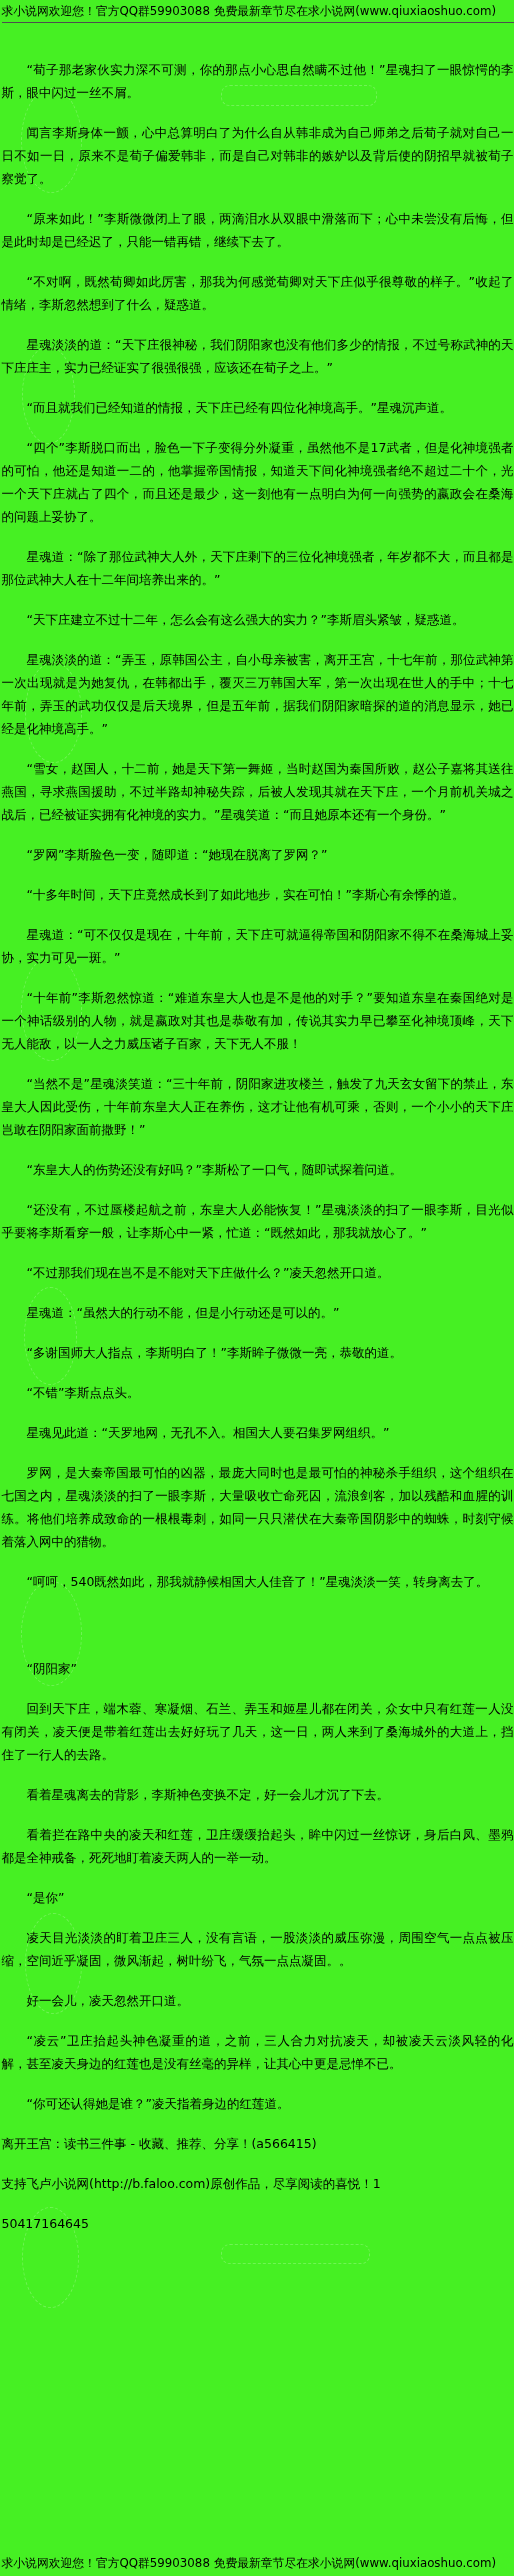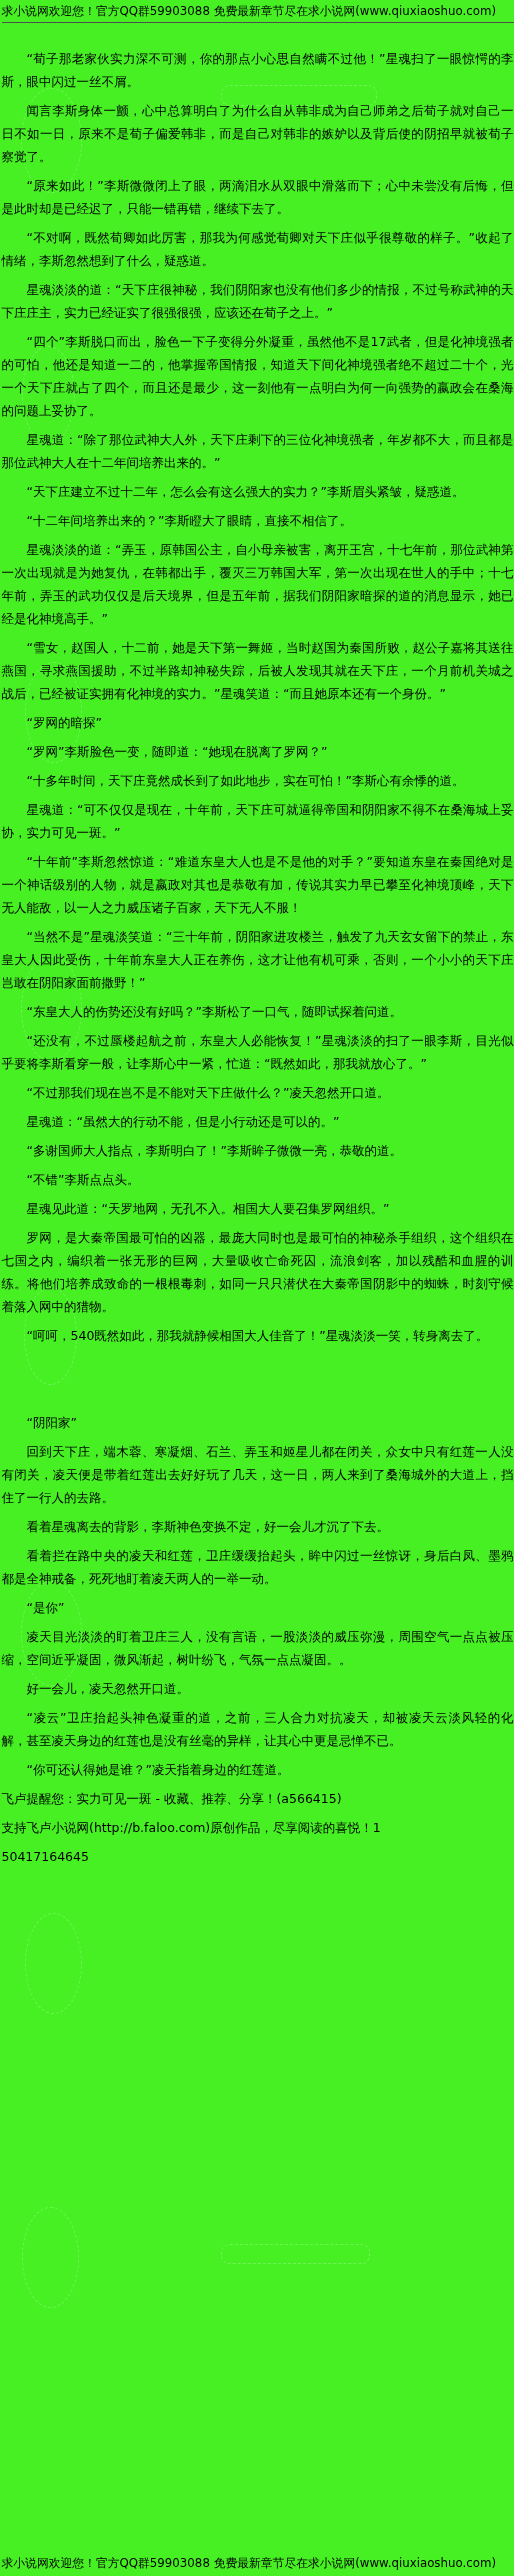--- a/index.html
+++ b/index.html
@@ -26,21 +26,21 @@
     letter-spacing: 0;
   }
   .header-divider {
     border: none;
     border-top: 0.7px solid #4e4e4e;
     margin: 1.5px 0 0 0;
     width: 100%;
   }
   .content { padding-top: 17.7px; }
   .para {
-    margin: 6px 0;
+    margin: 17px 0;
     line-height: 23px;
     text-indent: 2em;
     text-align: justify;
     word-break: break-all;
     background-image: repeating-linear-gradient(
       to bottom,
       transparent 0px, transparent 20.6px,
       rgba(25, 40, 18, 0.78) 20.6px, rgba(25, 40, 18, 0.78) 21.3px,
       transparent 21.3px, transparent 23px
     );
@@ -88,52 +88,51 @@
 
     <hr class="header-divider">
 
     <div class="content">
 
     <p class="para">“荀子那老家伙实力深不可测，你的那点小心思自然瞒不过他！”星魂扫了一眼惊愕的李斯，眼中闪过一丝不屑。</p>
         <p class="para">闻言李斯身体一颤，心中总算明白了为什么自从韩非成为自己师弟之后荀子就对自己一日不如一日，原来不是荀子偏爱韩非，而是自己对韩非的嫉妒以及背后使的阴招早就被荀子察觉了。</p>
         <p class="para">“原来如此！”李斯微微闭上了眼，两滴泪水从双眼中滑落而下；心中未尝没有后悔，但是此时却是已经迟了，只能一错再错，继续下去了。</p>
         <p class="para">“不对啊，既然荀卿如此厉害，那我为何感觉荀卿对天下庄似乎很尊敬的样子。”收起了情绪，李斯忽然想到了什么，疑惑道。</p>
         <p class="para">星魂淡淡的道：“天下庄很神秘，我们阴阳家也没有他们多少的情报，不过号称武神的天下庄庄主，实力已经证实了很强很强，应该还在荀子之上。”</p>
+        <p class="para">“而且就我们已经知道的情报，天下庄已经有四位化神境高手。”星魂沉声道。</p>
         <p class="para">“四个”李斯脱口而出，脸色一下子变得分外凝重，虽然他不是17武者，但是化神境强者的可怕，他还是知道一二的，他掌握帝国情报，知道天下间化神境强者绝不超过二十个，光一个天下庄就占了四个，而且还是最少，这一刻他有一点明白为何一向强势的嬴政会在桑海的问题上妥协了。</p>
         <p class="para">星魂道：“除了那位武神大人外，天下庄剩下的三位化神境强者，年岁都不大，而且都是那位武神大人在十二年间培养出来的。”</p>
         <p class="para">“天下庄建立不过十二年，怎么会有这么强大的实力？”李斯眉头紧皱，疑惑道。</p>
-        <p class="para">“十二年间培养出来的？”李斯瞪大了眼睛，直接不相信了。</p>
         <p class="para">星魂淡淡的道：“弄玉，原韩国公主，自小母亲被害，离开王宫，十七年前，那位武神第一次出现就是为她复仇，在韩都出手，覆灭三万韩国大军，第一次出现在世人的手中；十七年前，弄玉的武功仅仅是后天境界，但是五年前，据我们阴阳家暗探的道的消息显示，她已经是化神境高手。”</p>
         <p class="para">“雪女，赵国人，十二前，她是天下第一舞姬，当时赵国为秦国所败，赵公子嘉将其送往燕国，寻求燕国援助，不过半路却神秘失踪，后被人发现其就在天下庄，一个月前机关城之战后，已经被证实拥有化神境的实力。”星魂笑道：“而且她原本还有一个身份。”</p>
-        <p class="para">“罗网的暗探”</p>
         <p class="para">“罗网”李斯脸色一变，随即道：“她现在脱离了罗网？”</p>
         <p class="para">“十多年时间，天下庄竟然成长到了如此地步，实在可怕！”李斯心有余悸的道。</p>
         <p class="para">星魂道：“可不仅仅是现在，十年前，天下庄可就逼得帝国和阴阳家不得不在桑海城上妥协，实力可见一斑。”</p>
         <p class="para">“十年前”李斯忽然惊道：“难道东皇大人也是不是他的对手？”要知道东皇在秦国绝对是一个神话级别的人物，就是嬴政对其也是恭敬有加，传说其实力早已攀至化神境顶峰，天下无人能敌，以一人之力威压诸子百家，天下无人不服！</p>
         <p class="para">“当然不是”星魂淡笑道：“三十年前，阴阳家进攻楼兰，触发了九天玄女留下的禁止，东皇大人因此受伤，十年前东皇大人正在养伤，这才让他有机可乘，否则，一个小小的天下庄岂敢在阴阳家面前撒野！”</p>
         <p class="para">“东皇大人的伤势还没有好吗？”李斯松了一口气，随即试探着问道。</p>
         <p class="para">“还没有，不过蜃楼起航之前，东皇大人必能恢复！”星魂淡淡的扫了一眼李斯，目光似乎要将李斯看穿一般，让李斯心中一紧，忙道：“既然如此，那我就放心了。”</p>
         <p class="para">“不过那我们现在岂不是不能对天下庄做什么？”凌天忽然开口道。</p>
         <p class="para">星魂道：“虽然大的行动不能，但是小行动还是可以的。”</p>
         <p class="para">“多谢国师大人指点，李斯明白了！”李斯眸子微微一亮，恭敬的道。</p>
         <p class="para">“不错”李斯点点头。</p>
         <p class="para">星魂见此道：“天罗地网，无孔不入。相国大人要召集罗网组织。”</p>
-        <p class="para">罗网，是大秦帝国最可怕的凶器，最庞大同时也是最可怕的神秘杀手组织，这个组织在七国之内，编织着一张无形的巨网，大量吸收亡命死囚，流浪剑客，加以残酷和血腥的训练。将他们培养成致命的一根根毒刺，如同一只只潜伏在大秦帝国阴影中的蜘蛛，时刻守候着落入网中的猎物。</p>
+        <p class="para">罗网，是大秦帝国最可怕的凶器，最庞大同时也是最可怕的神秘杀手组织，这个组织在七国之内，星魂淡淡的扫了一眼李斯，大量吸收亡命死囚，流浪剑客，加以残酷和血腥的训练。将他们培养成致命的一根根毒刺，如同一只只潜伏在大秦帝国阴影中的蜘蛛，时刻守候着落入网中的猎物。</p>
         <p class="para">“呵呵，540既然如此，那我就静候相国大人佳音了！”星魂淡淡一笑，转身离去了。</p>
         <p class="para ruled-spacer"></p>
         <p class="para">“阴阳家”</p>
         <p class="para">回到天下庄，端木蓉、寒凝烟、石兰、弄玉和姬星儿都在闭关，众女中只有红莲一人没有闭关，凌天便是带着红莲出去好好玩了几天，这一日，两人来到了桑海城外的大道上，挡住了一行人的去路。</p>
         <p class="para">看着星魂离去的背影，李斯神色变换不定，好一会儿才沉了下去。</p>
         <p class="para">看着拦在路中央的凌天和红莲，卫庄缓缓抬起头，眸中闪过一丝惊讶，身后白凤、墨鸦都是全神戒备，死死地盯着凌天两人的一举一动。</p>
         <p class="para">“是你”</p>
         <p class="para">凌天目光淡淡的盯着卫庄三人，没有言语，一股淡淡的威压弥漫，周围空气一点点被压缩，空间近乎凝固，微风渐起，树叶纷飞，气氛一点点凝固。。</p>
         <p class="para">好一会儿，凌天忽然开口道。</p>
         <p class="para">“凌云”卫庄抬起头神色凝重的道，之前，三人合力对抗凌天，却被凌天云淡风轻的化解，甚至凌天身边的红莲也是没有丝毫的异样，让其心中更是忌惮不已。</p>
         <p class="para">“你可还认得她是谁？”凌天指着身边的红莲道。</p>
-        <p class="para no-indent">飞卢提醒您：实力可见一斑 - 收藏、推荐、分享！(a566415)</p>
+        <p class="para no-indent">离开王宫：读书三件事 - 收藏、推荐、分享！(a566415)</p>
         <p class="para no-indent">支持飞卢小说网(http://b.faloo.com)原创作品，尽享阅读的喜悦！1</p>
         <p class="para no-indent">50417164645</p>
       </div>
   </div>
 
   <div class="footer-notice">求小说网欢迎您！官方QQ群59903088 免费最新章节尽在求小说网(www.qiuxiaoshuo.com)</div>
 
 </div>
 
 

